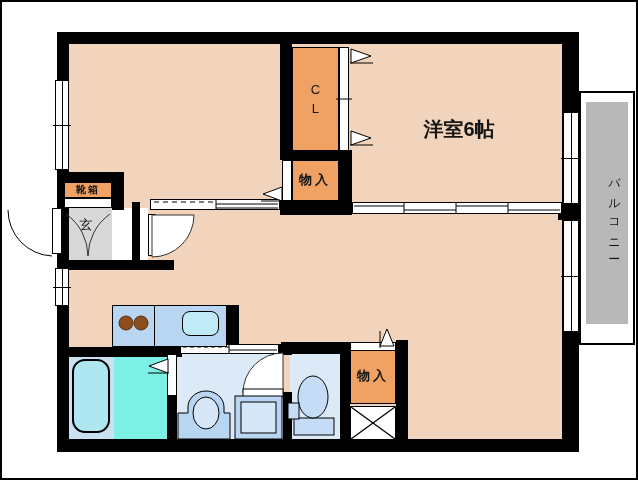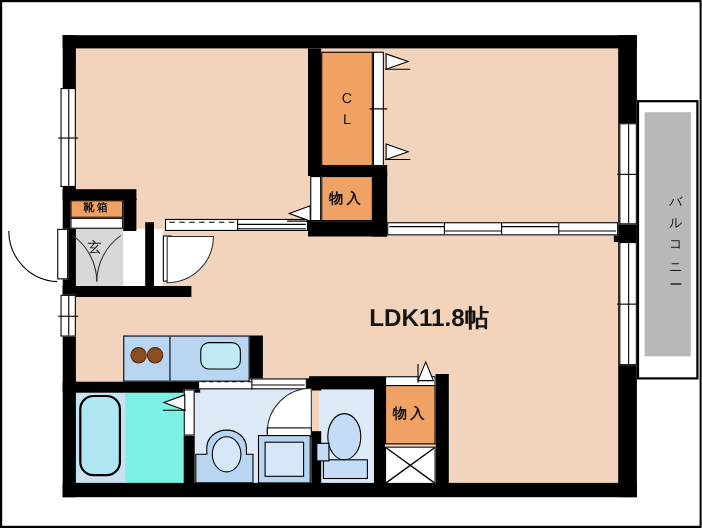--- a/index.html
+++ b/index.html
@@ -165,21 +165,21 @@
       <rect x="239" y="400" width="35" height="31" fill="#D6E8F8" stroke="#000" stroke-width="1"></rect>
     </g>
 
     <g>
       <rect x="292" y="416" width="40" height="17" fill="#C4DCF6" stroke="#000" stroke-width="1"></rect>
       <ellipse cx="311" cy="395" rx="15" ry="21" fill="#C4DCF6" stroke="#000" stroke-width="1"></ellipse>
       <rect x="286" y="401" width="11" height="16" fill="#C4DCF6" stroke="#000" stroke-width="1"></rect>
     </g>
   </svg>
 
-  <div class="lbl b" style="left:388px;top:287px;font-size:22px;">LDK11.8帖</div>
+  <div class="lbl b" style="left:457px;top:127px;font-size:20px;">洋室6帖</div>
   <div class="lbl vert" style="left:313px;top:99px;font-size:13px;letter-spacing:4px;">CL</div>
   <div class="lbl b" style="left:313px;top:178px;font-size:13px;letter-spacing:3px;">物入</div>
   <div class="lbl b" style="left:371px;top:374px;font-size:13px;letter-spacing:3px;">物入</div>
   <div class="lbl b" style="left:86px;top:188px;font-size:10px;letter-spacing:2px;">靴箱</div>
   <div class="lbl" style="left:84px;top:223px;font-size:13px;">玄</div>
   <div class="lbl vert" style="left:612px;top:212px;font-size:12px;letter-spacing:7px;">バルコニー</div>
 
 </div>
 
 </body></html>

